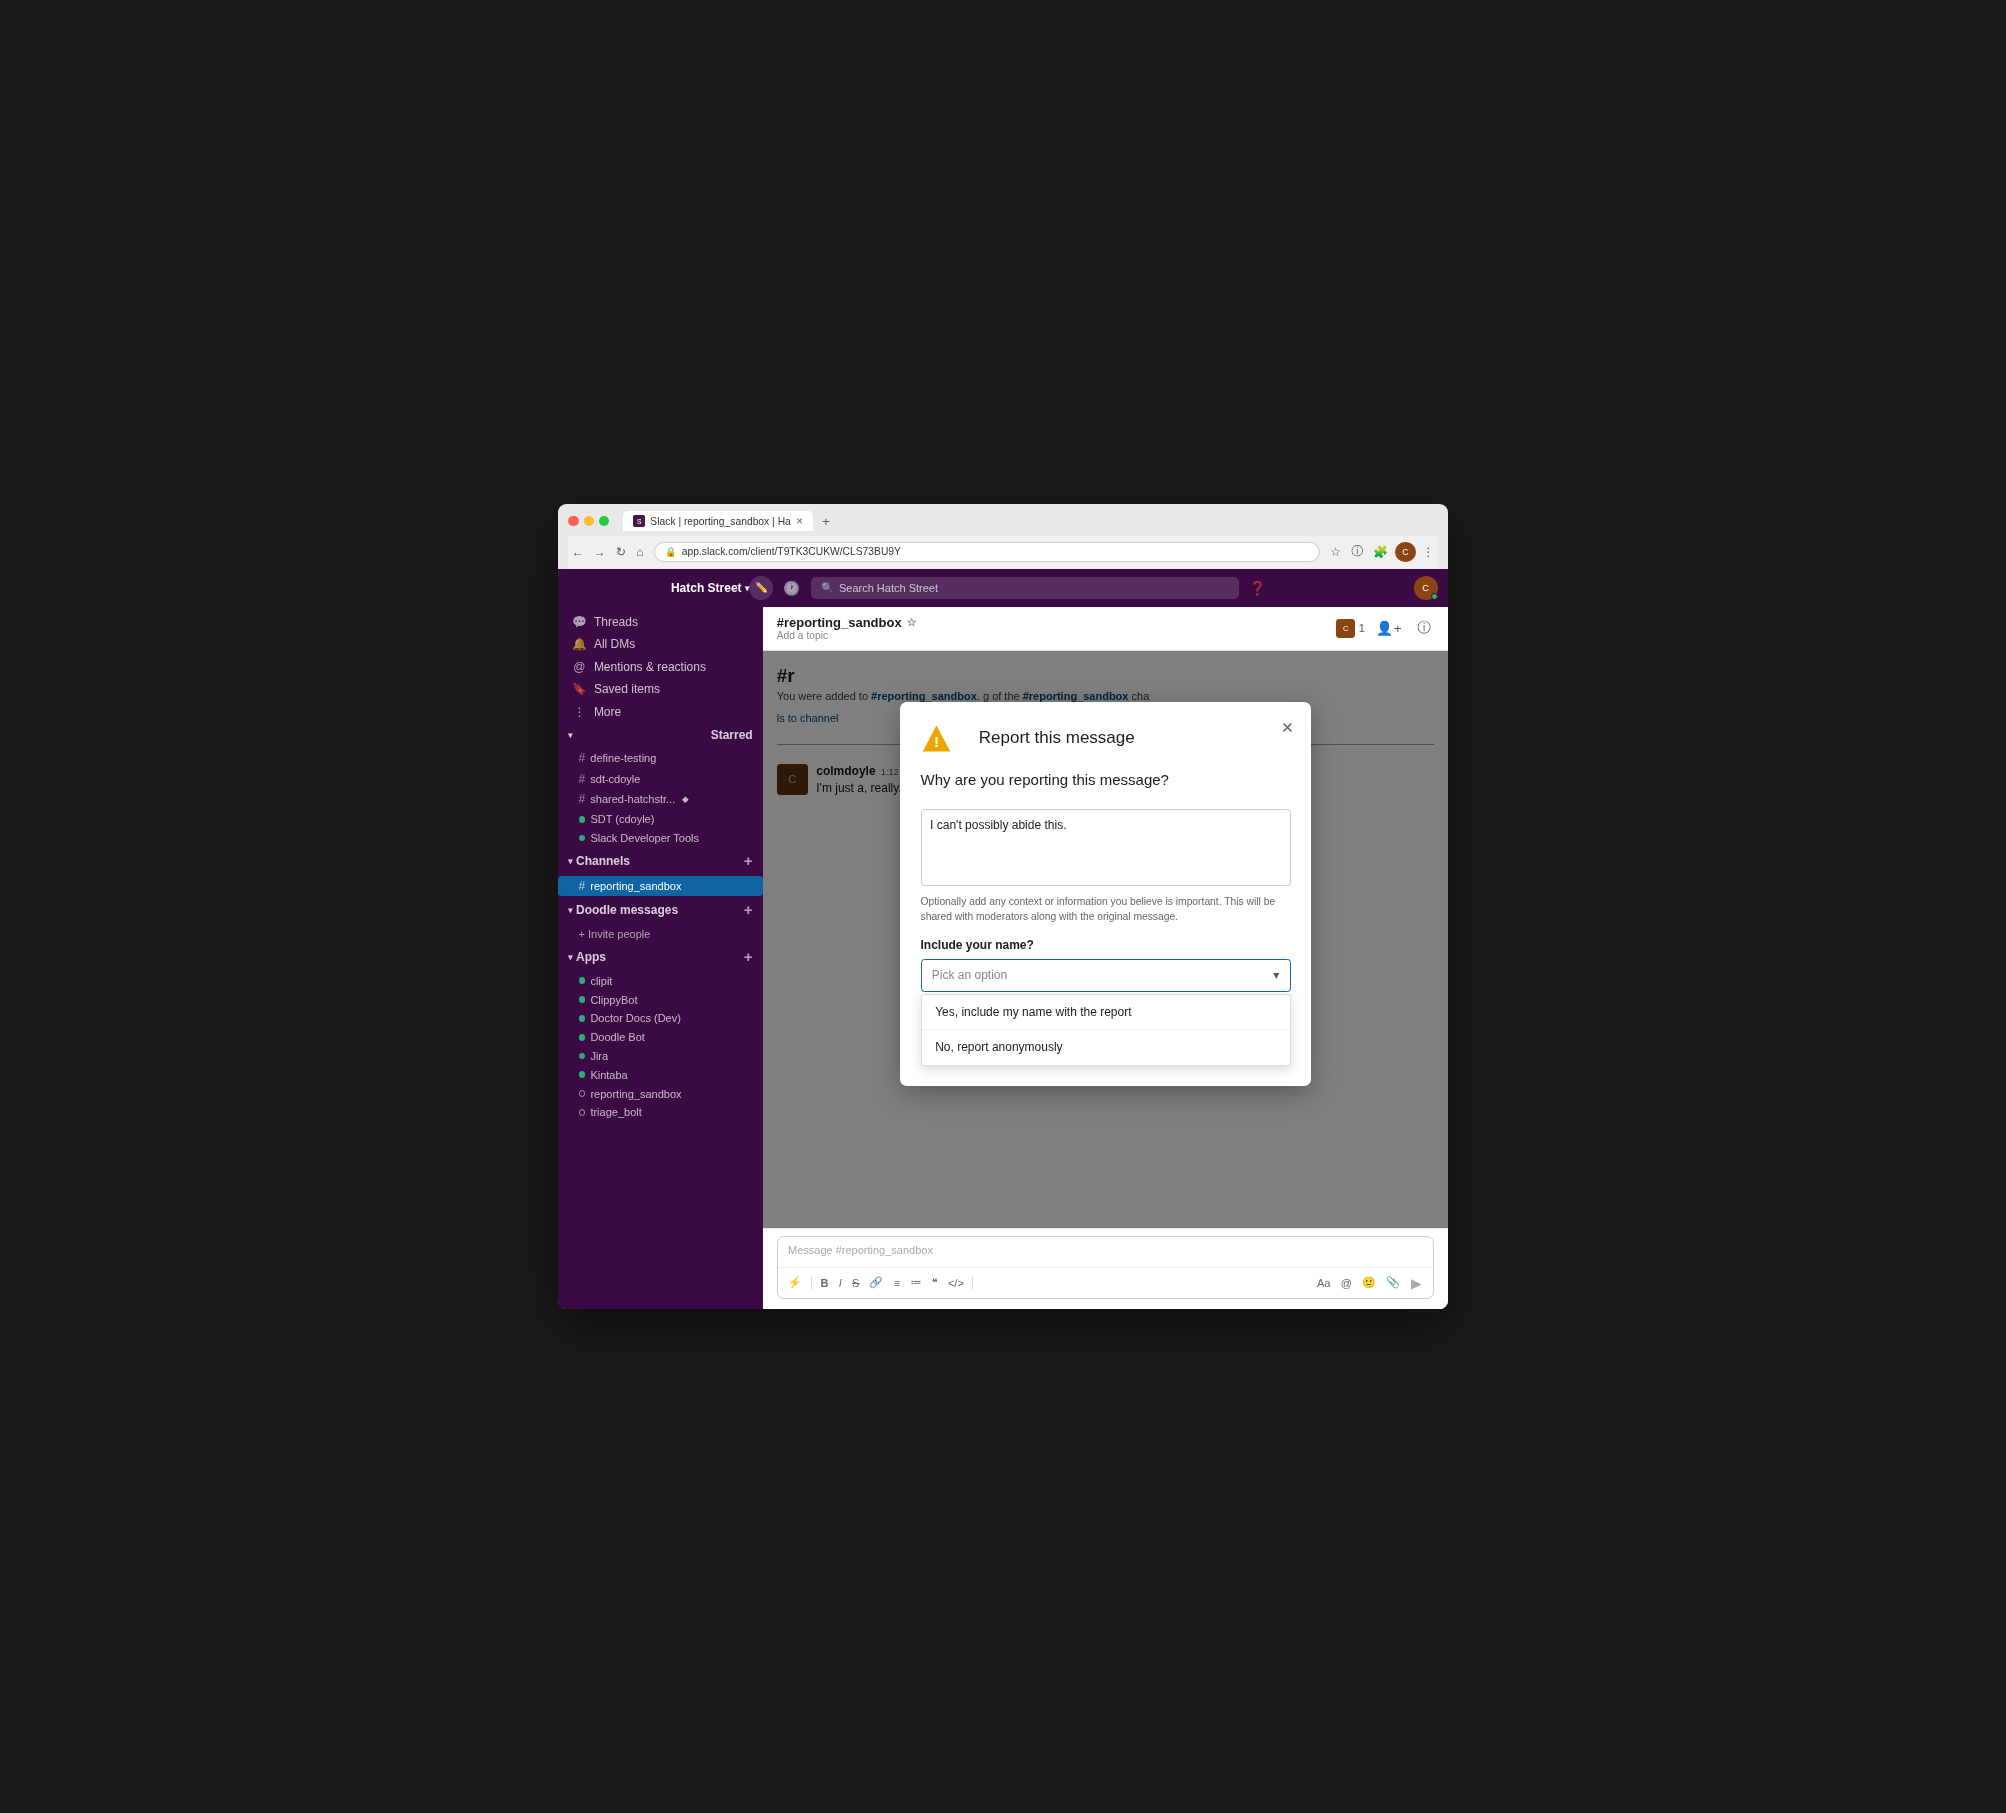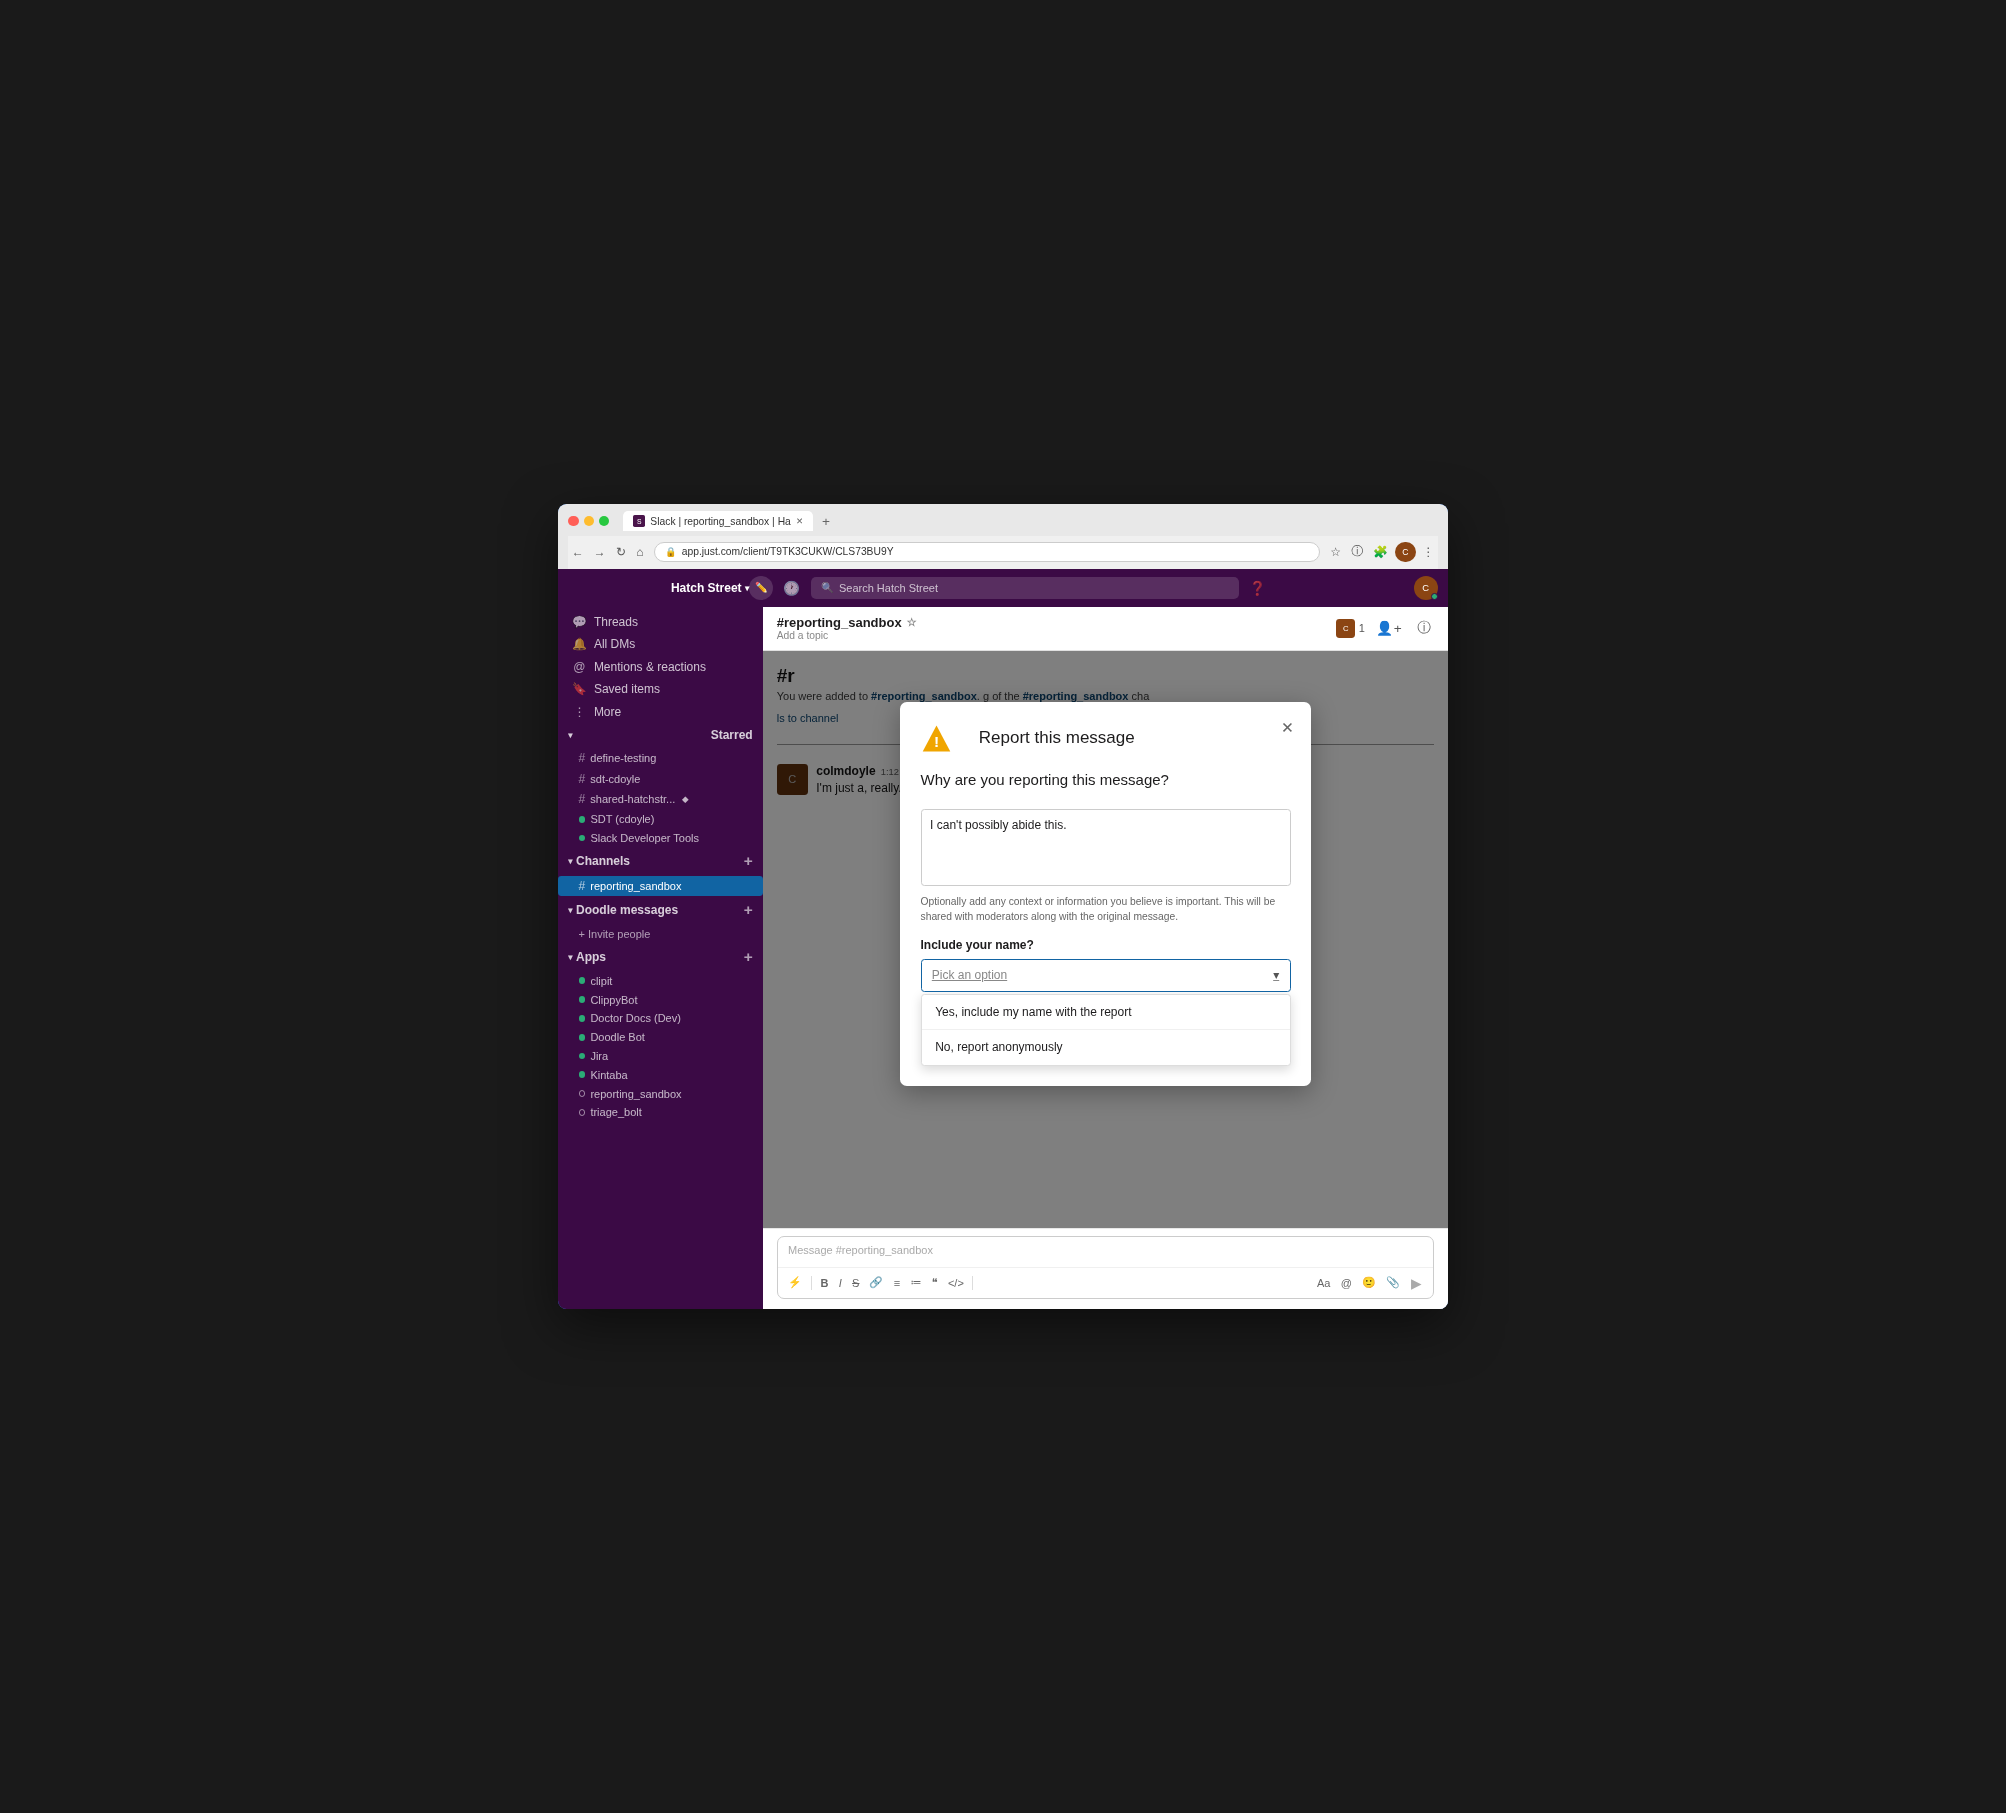--- a/index.html
+++ b/index.html
@@ -692,21 +692,20 @@
       padding: 8.6px 10.3px;
       font-size: 12px;
       color: #888;
       background: #fff;
       cursor: pointer;
       display: flex;
       align-items: center;
       justify-content: space-between;
       position: relative;
       margin-bottom: 0;
-      text-decoration: underline;
     }
 
     .dropdown-arrow { color: #555; }
 
     
     .dropdown-options {
       background: #fff;
       border: 0.9px solid #ddd;
       border-radius: 3.4px;
       box-shadow: 0 3.4px 10.3px rgba(0,0,0,0.15);
@@ -748,21 +747,21 @@
     </div>
     <div class="browser-address-bar">
       <div class="nav-buttons">
         <button class="nav-btn">←</button>
         <button class="nav-btn">→</button>
         <button class="nav-btn">↻</button>
         <button class="nav-btn">⌂</button>
       </div>
       <div class="address-box">
         <span class="lock-icon">🔒</span>
-        <span>app.just.com/client/T9TK3CUKW/CLS73BU9Y</span>
+        <span>app.slack.com/client/T9TK3CUKW/CLS73BU9Y</span>
       </div>
       <div class="browser-actions">
         <button class="browser-action-btn">☆</button>
         <button class="browser-action-btn">ⓘ</button>
         <button class="browser-action-btn">🧩</button>
         <div class="user-avatar-sm">C</div>
         <button class="browser-action-btn">⋮</button>
       </div>
     </div>
   </div>

